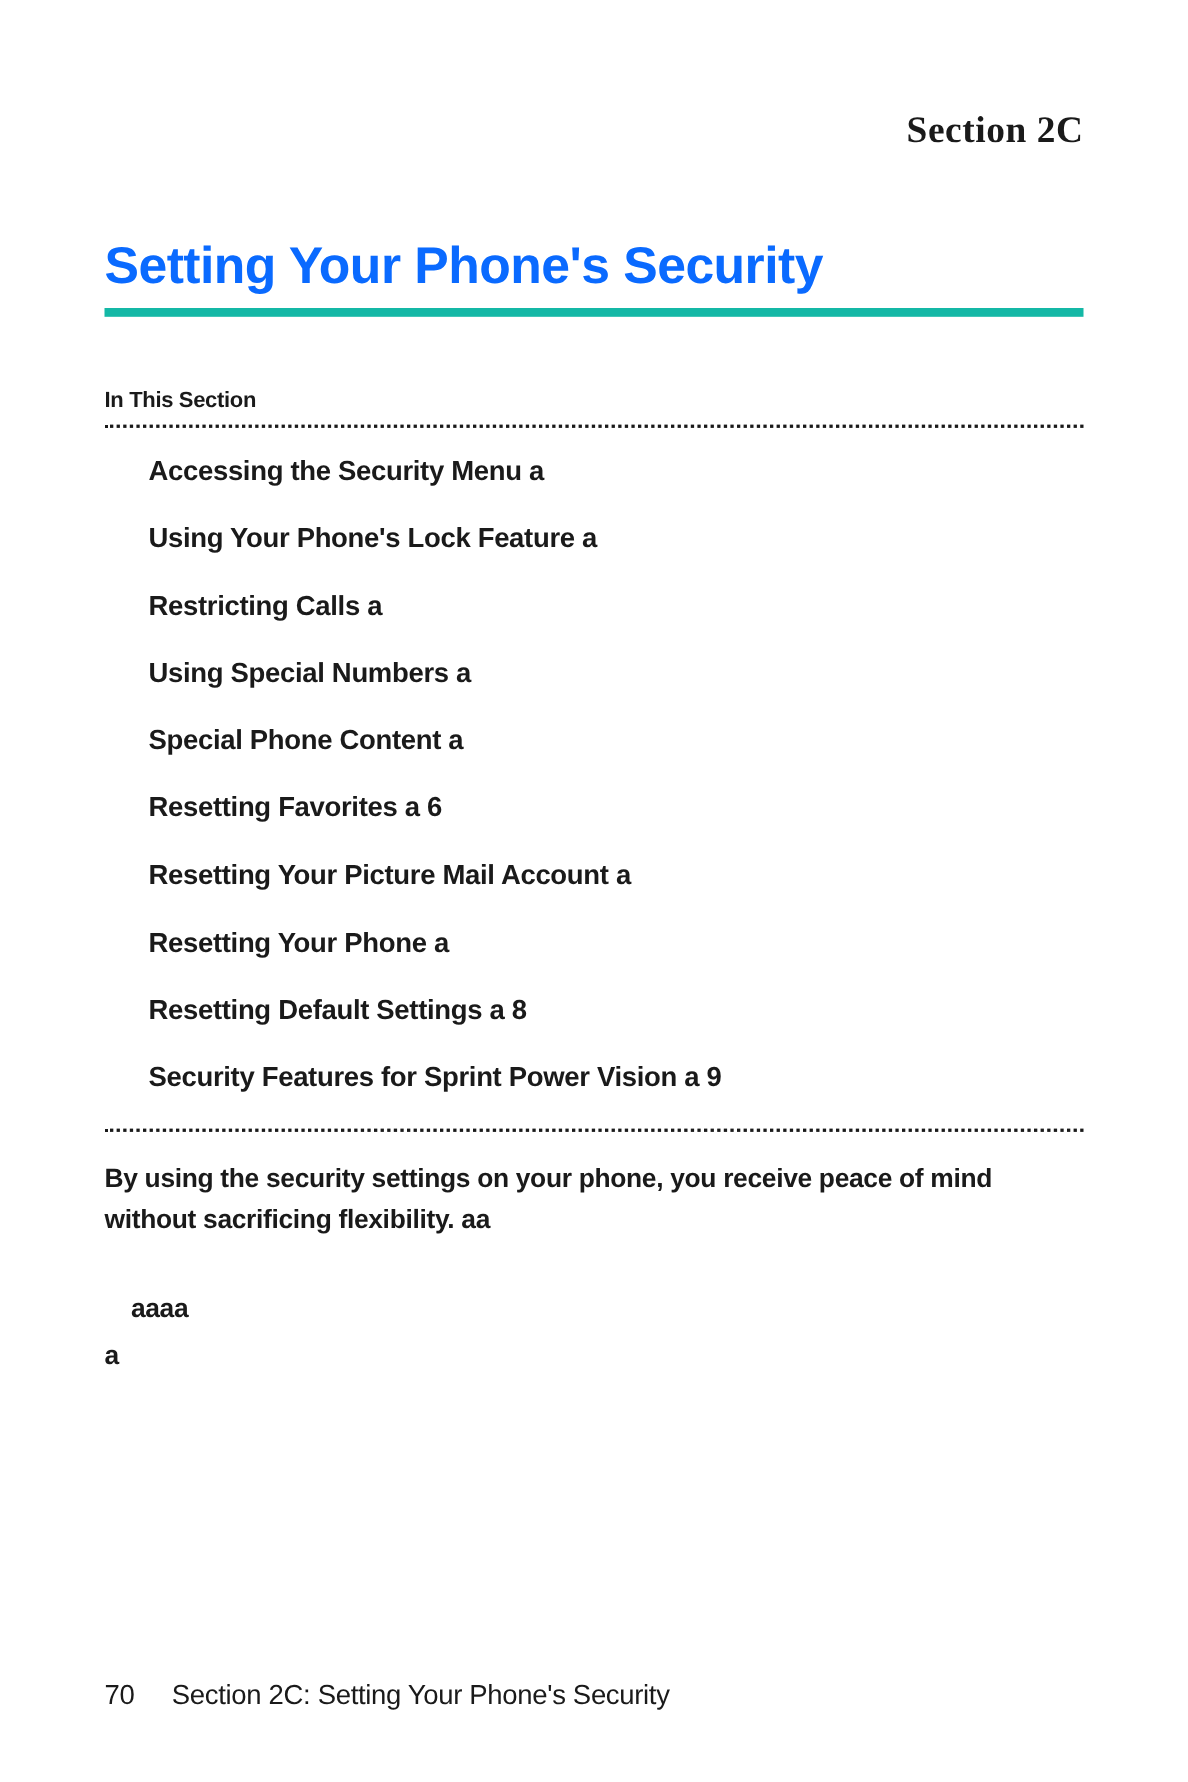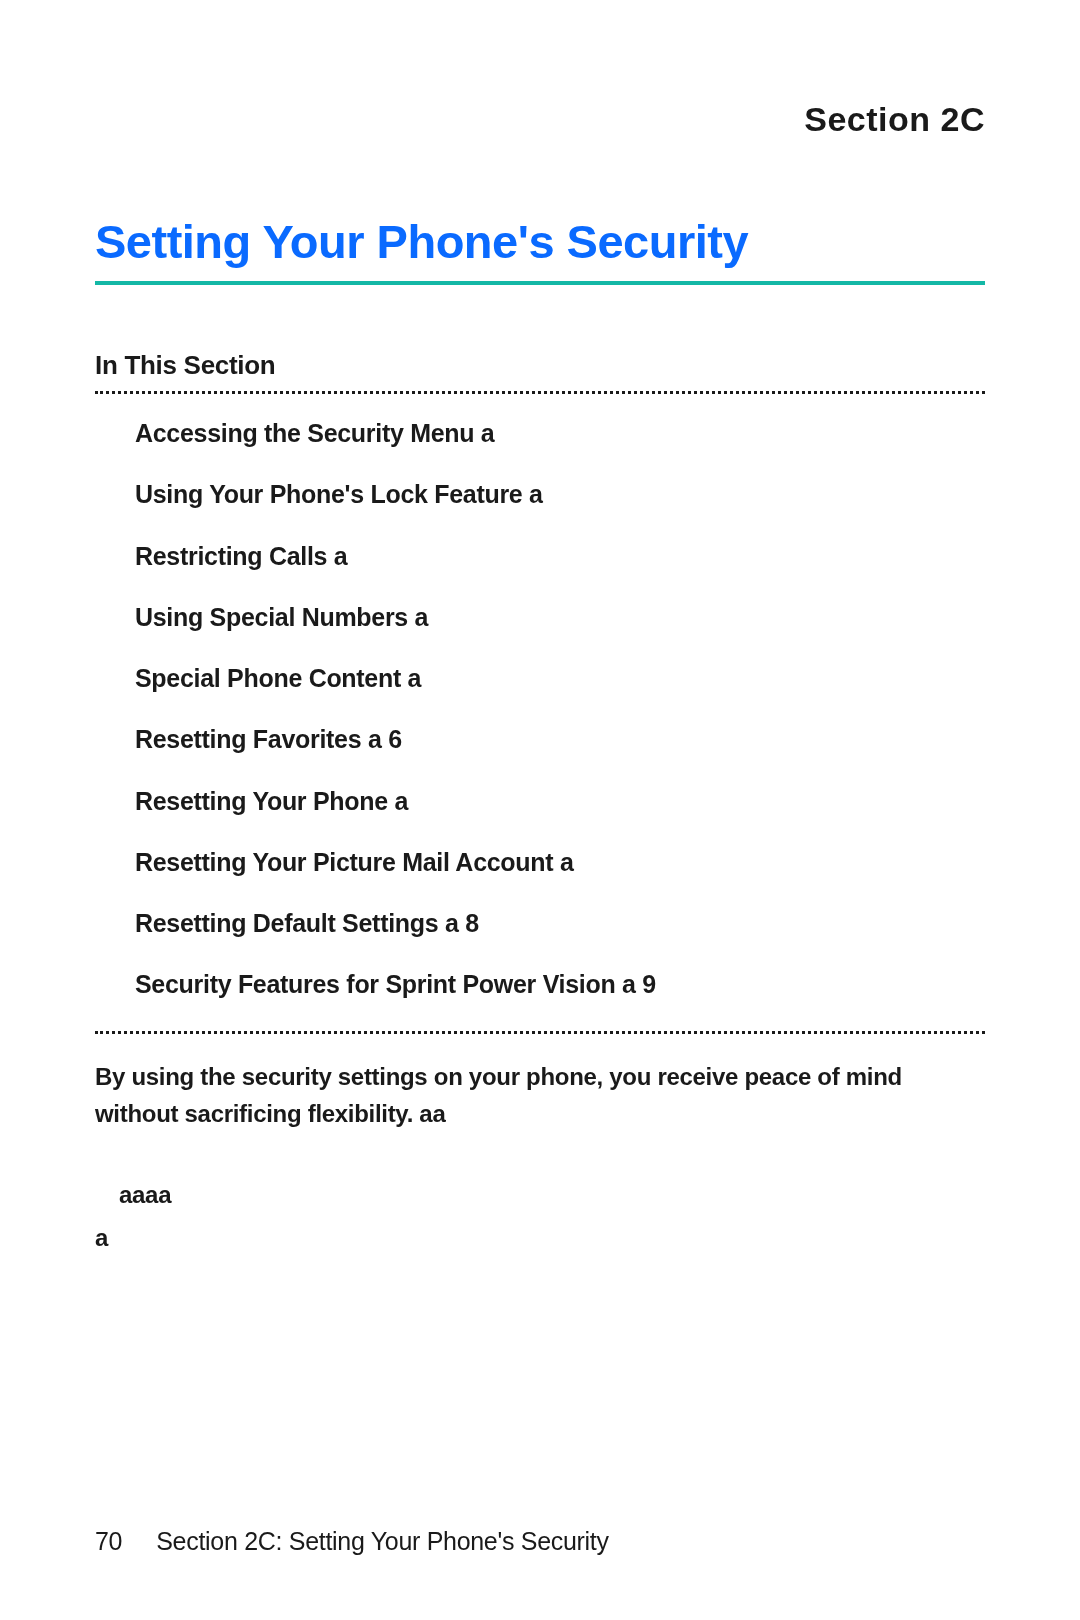--- a/index.html
+++ b/index.html
@@ -15,32 +15,33 @@
       position: relative;
       padding: 100px 95px 60px 95px;
     }
     .section-label {
       text-align: right;
       font-size: 34px;
       font-weight: bold;
       color: #1a1a1a;
       letter-spacing: 0.5px;
       margin-bottom: 75px;
+      font-family: Liberation Serif, serif;
     }
     .page-title {
       color: #0a6aff;
       font-size: 47px;
       font-weight: bold;
       letter-spacing: -0.5px;
       padding-bottom: 12px;
-      border-bottom: 4px solid #14b8a6;
+      border-bottom: 8px solid #14b8a6;
       margin-bottom: 65px;
     }
     .subsection-heading {
-      font-size: 26px;
+      font-size: 20px;
       font-weight: bold;
       color: #1a1a1a;
       margin-bottom: 10px;
       letter-spacing: -0.3px;
     }
     .dotted-rule {
       border: none;
       border-top: 3px dotted #1a1a1a;
       margin-bottom: 24px;
     }
@@ -90,22 +91,22 @@
 <h2 class="subsection-heading">In This Section</h2>
 <hr class="dotted-rule">
 
 <div class="toc-list">
   <div class="toc-item">Accessing the Security Menu   a</div>
   <div class="toc-item">Using Your Phone's Lock Feature   a</div>
   <div class="toc-item">Restricting Calls   a</div>
   <div class="toc-item">Using Special Numbers   a</div>
   <div class="toc-item">Special Phone Content   a</div>
   <div class="toc-item">Resetting Favorites   a  6</div>
+  <div class="toc-item">Resetting Your Picture Mail Account   a</div>
   <div class="toc-item">Resetting Your Phone   a</div>
-  <div class="toc-item">Resetting Your Picture Mail Account   a</div>
   <div class="toc-item">Resetting Default Settings   a  8</div>
   <div class="toc-item">Security Features for Sprint Power Vision   a  9</div>
 </div>
 
 <hr class="dotted-rule">
 
 <div class="body-text">By using the security settings on your phone, you receive peace of mind without sacrificing flexibility.  aa</div>
 <div class="body-text body-l2">aaaa</div>
 <div class="body-text">a</div>
 

